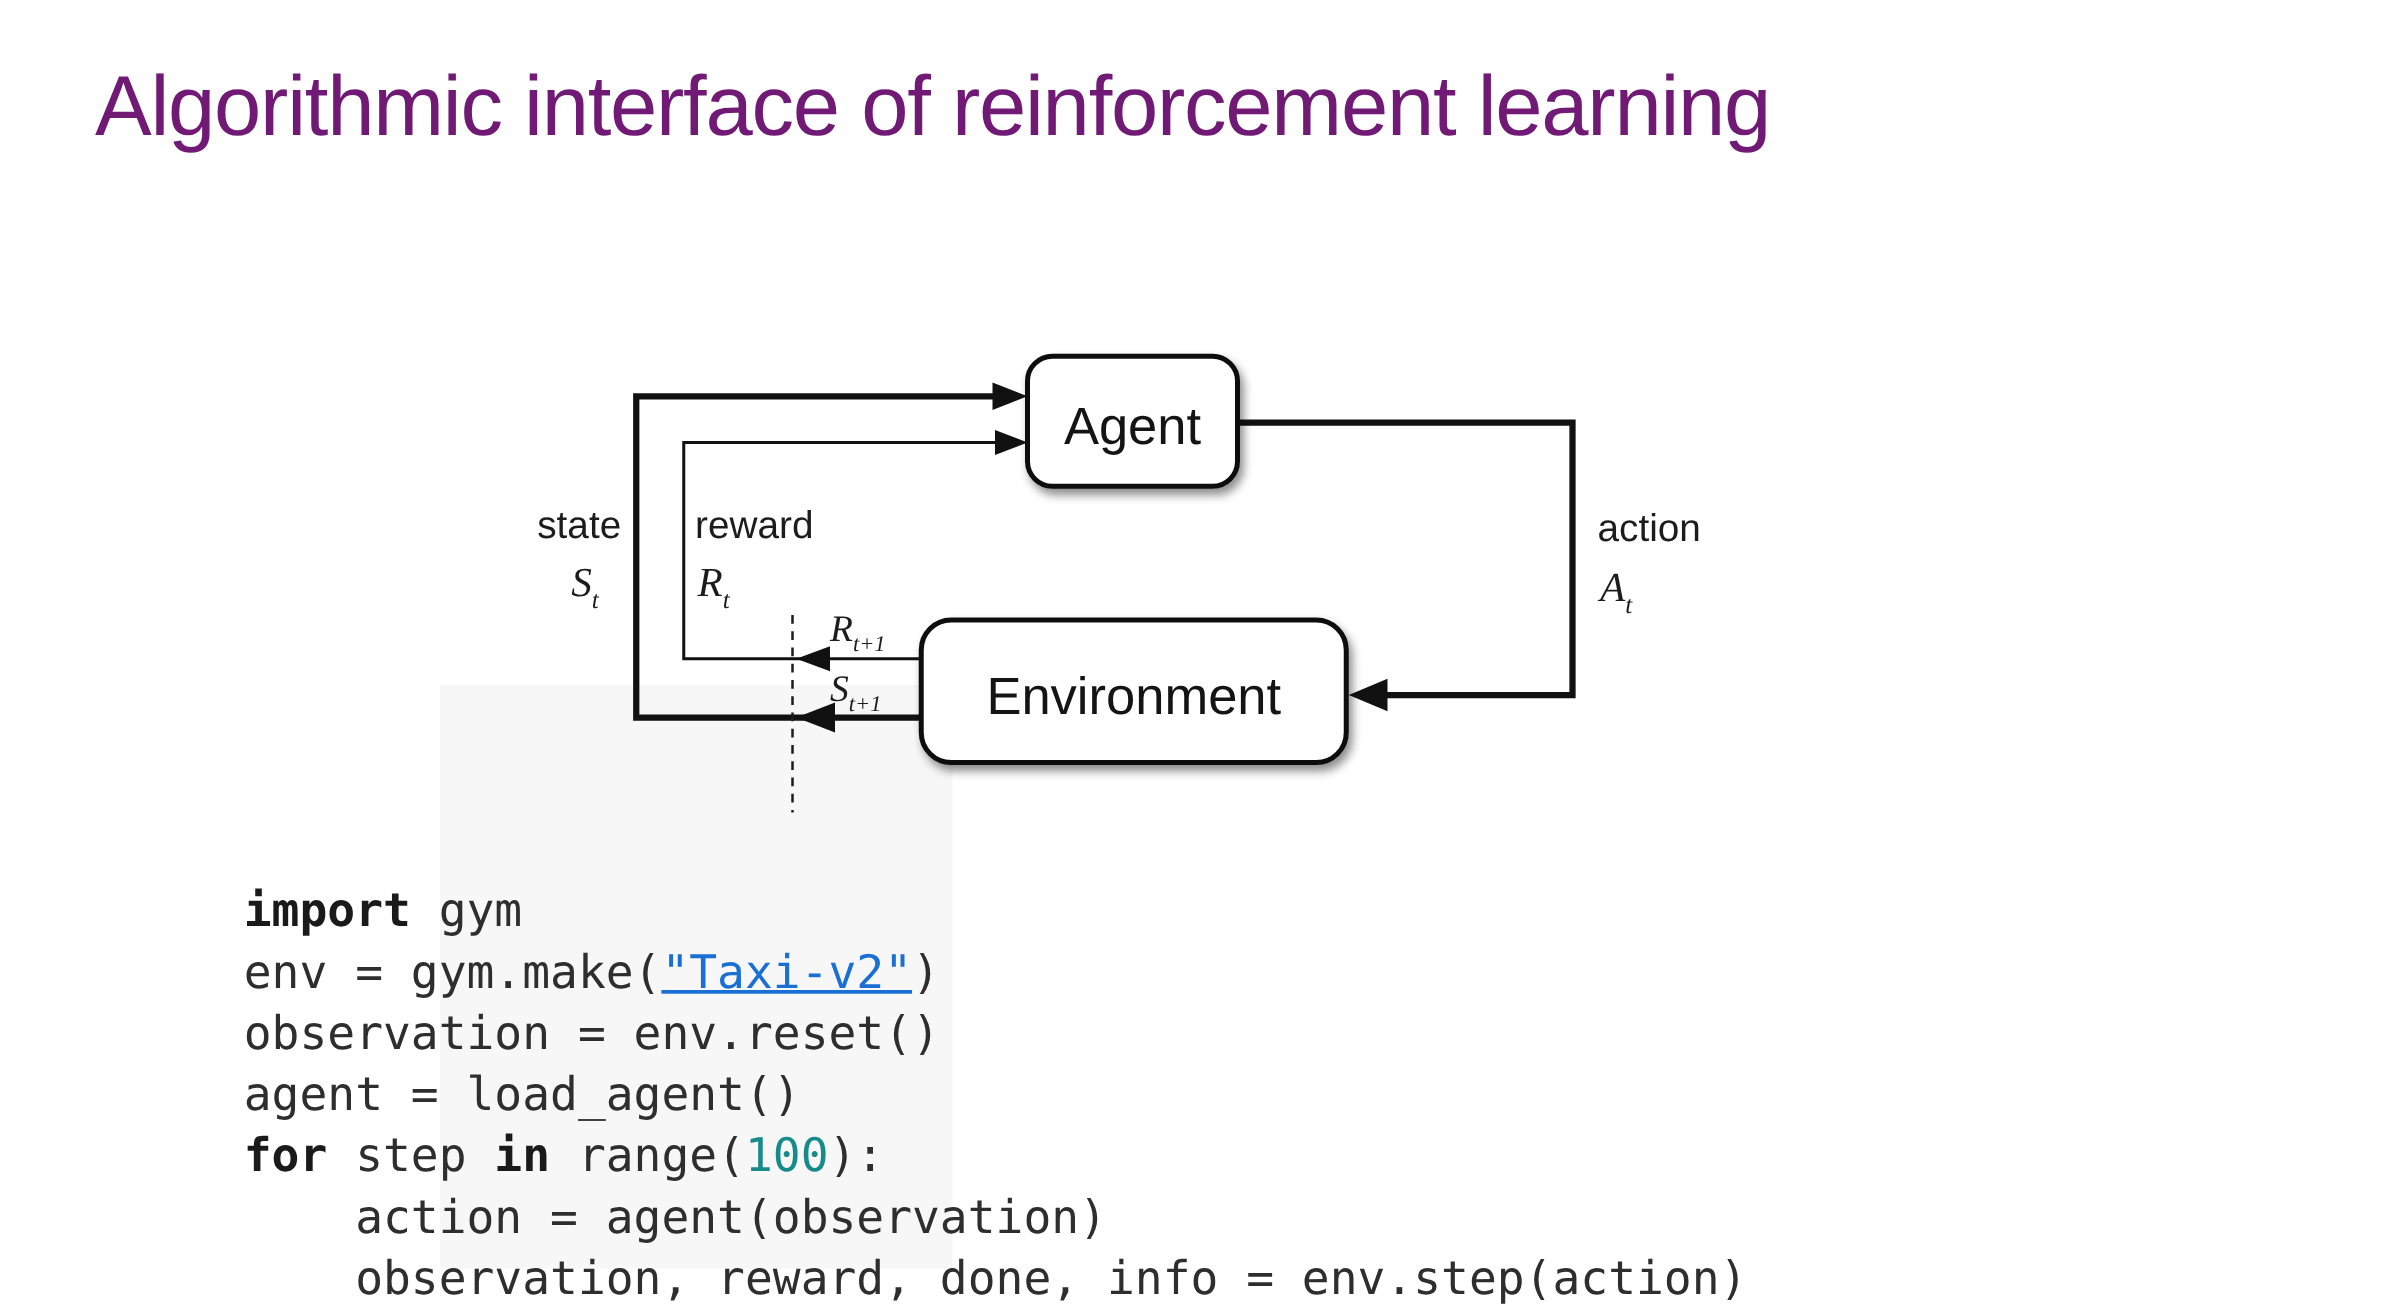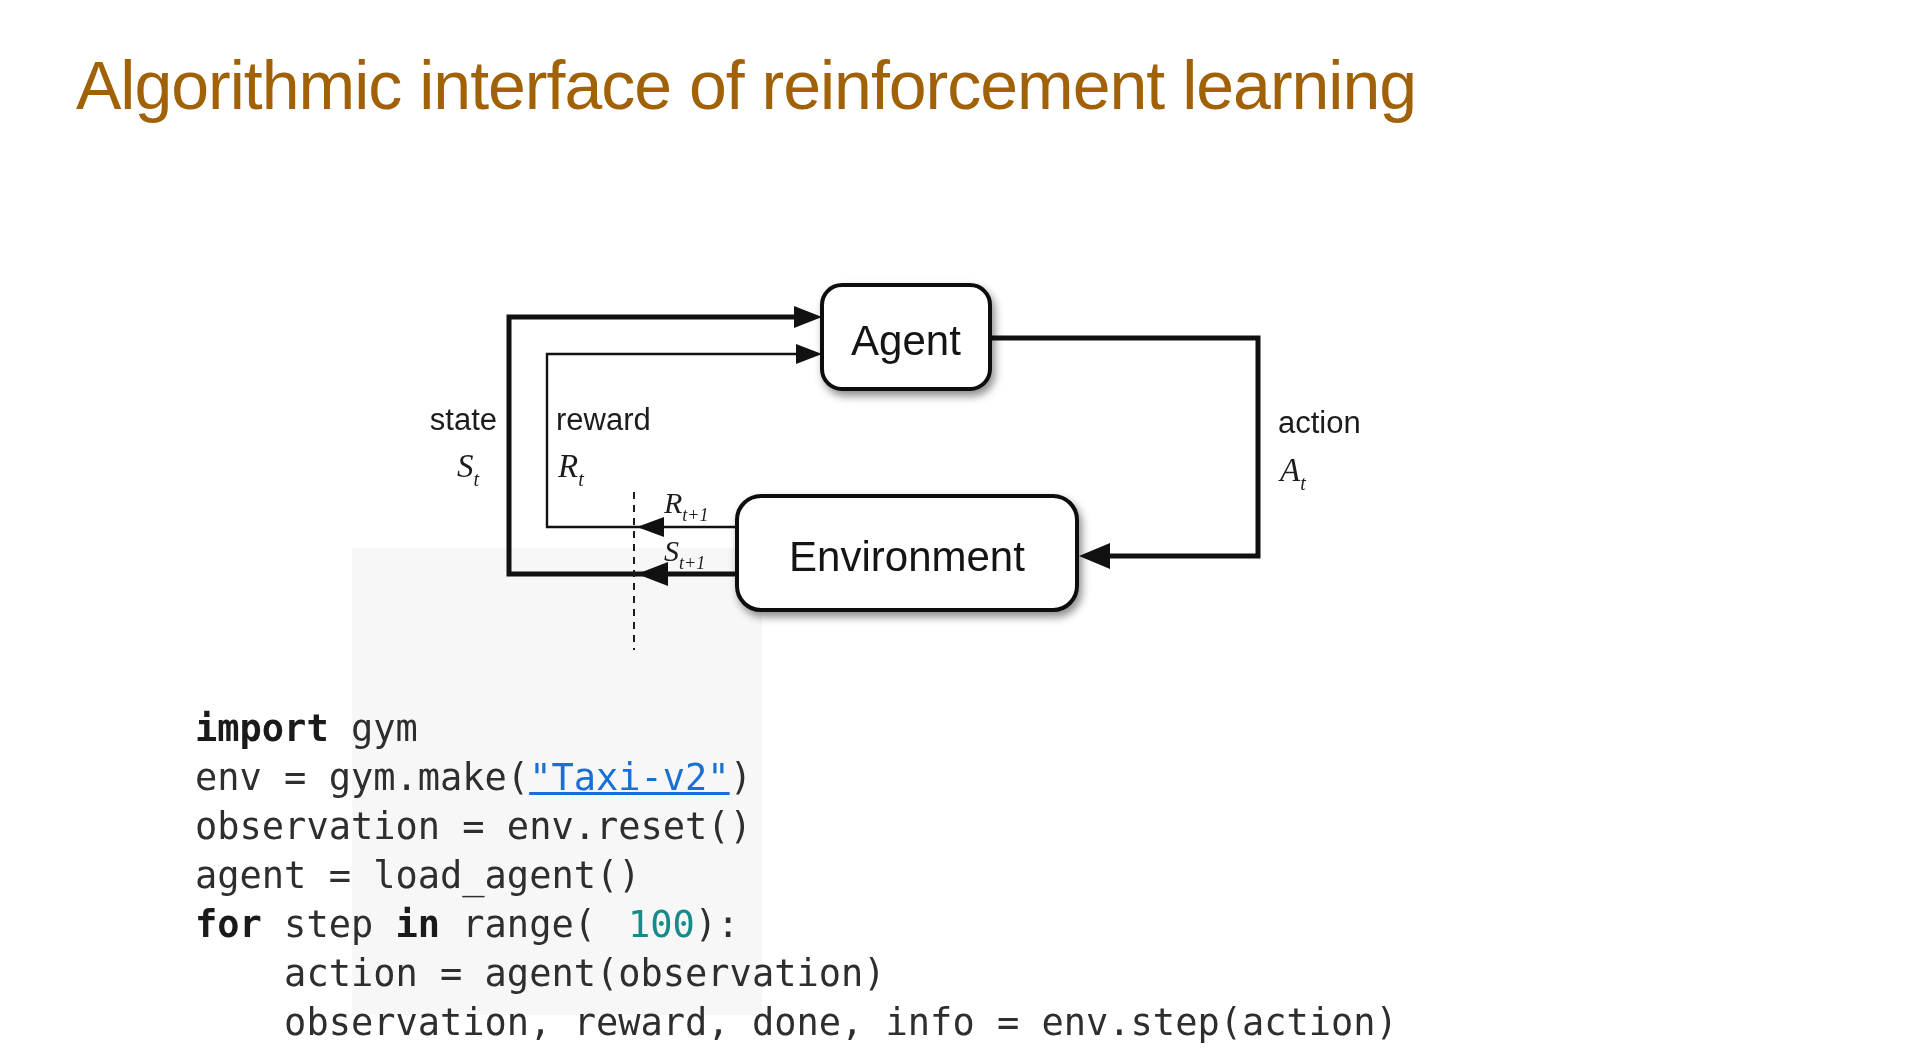--- a/index.html
+++ b/index.html
@@ -3,37 +3,37 @@
 <meta charset="utf-8">
 <style>
   html,body{margin:0;padding:0;}
   body{
     width:1920px;height:1048px;position:relative;background:#ffffff;overflow:hidden;
     font-family:"Liberation Sans",sans-serif;
   }
   .slide-title{
     position:absolute;left:76px;top:48px;margin:0;
     font-family:"Liberation Sans",sans-serif;
-    font-size:68px;font-weight:400;letter-spacing:-1px;color:#a16207;line-height:1.1;
+    font-size:68px;font-weight:400;letter-spacing:-1px;color:#701a75;line-height:1.1;
     white-space:nowrap;
   }
   svg.diagram{position:absolute;left:0;top:0;}
   .diag-sans{font-family:"Liberation Sans",sans-serif;font-size:31px;fill:#1c1c1c;}
   .diag-serif{font-family:"Liberation Serif",serif;font-style:italic;font-size:33px;fill:#1c1c1c;}
   .diag-serif-sm{font-family:"Liberation Serif",serif;font-style:italic;font-size:30px;fill:#1c1c1c;}
   .box-label{font-family:"Liberation Sans",sans-serif;font-size:42px;fill:#141414;}
   .code-block{
     position:absolute;left:195px;top:704px;
     font-family:"DejaVu Sans Mono",monospace;
     font-size:37px;line-height:49px;color:var(--code-color,#2e2e2e);
     white-space:pre;
   }
   .code-block .kw{font-weight:bold;color:var(--kw-color,#1a1a1a);}
   .code-block .link{color:var(--link-color,#1a6fd4);text-decoration:underline;cursor:pointer;}
-  .code-block .num{color:var(--num-color,#178a8a);margin-left:32px;}
+  .code-block .num{color:var(--num-color,#178a8a);}
 </style>
 </head>
 <body>
 
 <h1 class="slide-title">Algorithmic interface of reinforcement learning</h1>
 
 <svg class="diagram" width="1920" height="1048" viewBox="0 0 1920 1048">
   <defs>
     <filter id="boxshadow" x="-20%" y="-20%" width="150%" height="160%">
       <feDropShadow dx="3" dy="5" stdDeviation="4" flood-color="#000000" flood-opacity="0.45"></feDropShadow>

